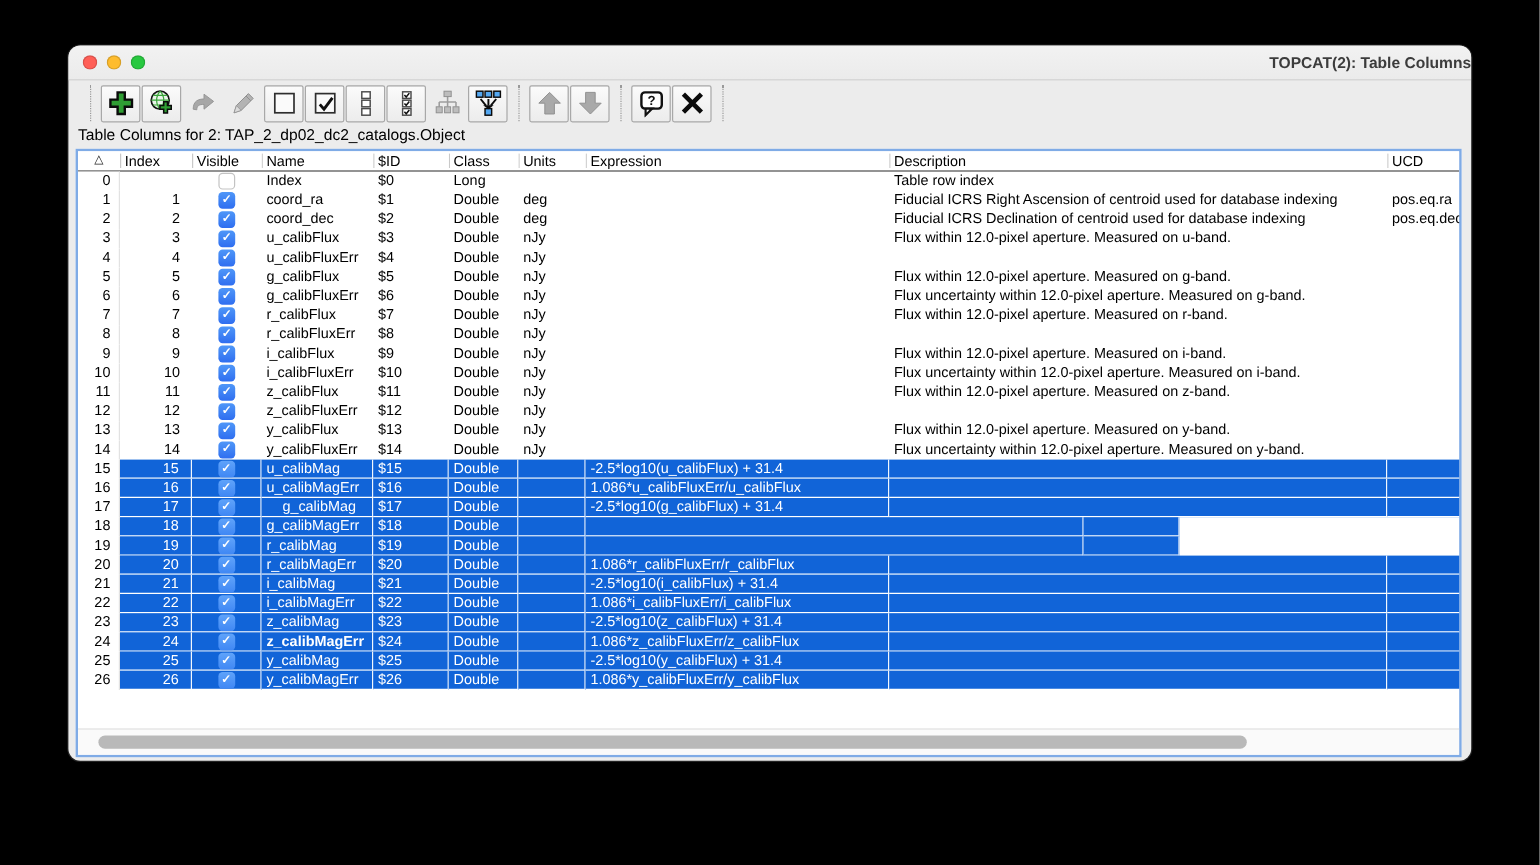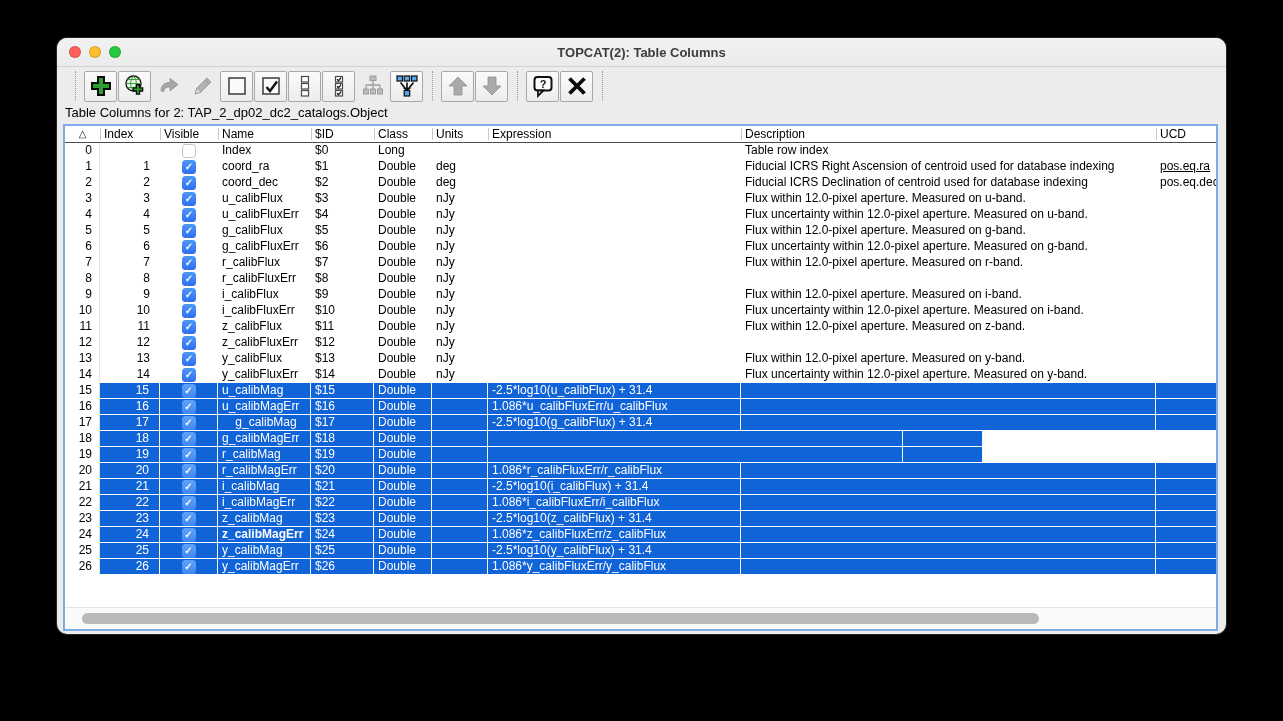--- a/index.html
+++ b/index.html
@@ -3,21 +3,21 @@
 <meta charset="utf-8">
 <style>
   html,body{margin:0;padding:0;}
   body{width:1283px;height:721px;background:#000;position:relative;overflow:hidden;
        font-family:"Liberation Sans",sans-serif;}
   .window{position:absolute;left:57px;top:38px;width:1169px;height:596px;background:#ececec;
           border-radius:10px;overflow:hidden;
           box-shadow:0 0 0 1px rgba(255,255,255,0.14), 0 30px 70px rgba(0,0,0,0.8);}
   
   .titlebar{height:28px;background:linear-gradient(#f2f2f2,#ebebeb);border-bottom:1px solid #d2d2d2;
-            position:relative;display:flex;align-items:center;justify-content:center;}
+            position:relative;display:flex;align-items:center;justify-content:flex-end;}
   .traffic{position:absolute;left:12px;top:8px;display:flex;gap:8px;}
   .light{width:12px;height:12px;border-radius:50%;border:0.5px solid rgba(0,0,0,0.15);box-sizing:border-box;}
   .title{font-size:13px;font-weight:bold;color:#3c3c3c;}
   
   .toolbar{height:38px;display:flex;align-items:center;padding:0 4px 0 10px;}
   .tb-btn{width:33px;height:31px;display:flex;align-items:center;justify-content:center;flex:0 0 auto;
           background:linear-gradient(#fbfbfb,#ececec);border:1px solid #a8a8a8;border-radius:2px;
           margin-right:1px;box-sizing:border-box;}
   .tb-btn.disabled{background:transparent;border-color:transparent;}
   .tb-sep{width:0;height:30px;border-left:1px dotted #9a9a9a;margin:0 8px;flex:0 0 auto;}
@@ -245,21 +245,21 @@
           <div class="cell num" style="width: 60px;">1</div>
           <div class="cell vis" style="width: 58px;">
             <span class="cb checked"></span>
           </div>
           <div class="cell " style="width: 93px;">coord_ra</div>
           <div class="cell " style="width: 63px;">$1</div>
           <div class="cell " style="width: 58px;">Double</div>
           <div class="cell " style="width: 56px;">deg</div>
           <div class="cell " style="width: 253px;"></div>
           <div class="cell " style="width: 415px;">Fiducial ICRS Right Ascension of centroid used for database indexing</div>
-          <div class="cell " style="width: 80px; text-decoration: underline;">pos.eq.ra</div>
+          <div class="cell " style="width: 80px;">pos.eq.ra</div>
         </div>
         <div class="row">
           <div class="cell rowhead" style="width: 35px;">2</div>
           <div class="cell num" style="width: 60px;">2</div>
           <div class="cell vis" style="width: 58px;">
             <span class="cb checked"></span>
           </div>
           <div class="cell " style="width: 93px;">coord_dec</div>
           <div class="cell " style="width: 63px;">$2</div>
           <div class="cell " style="width: 58px;">Double</div>
@@ -286,21 +286,20 @@
           <div class="cell rowhead" style="width: 35px;">4</div>
           <div class="cell num" style="width: 60px;">4</div>
           <div class="cell vis" style="width: 58px;">
             <span class="cb checked"></span>
           </div>
           <div class="cell " style="width: 93px;">u_calibFluxErr</div>
           <div class="cell " style="width: 63px;">$4</div>
           <div class="cell " style="width: 58px;">Double</div>
           <div class="cell " style="width: 56px;">nJy</div>
           <div class="cell " style="width: 253px;"></div>
-          <div class="cell " style="width: 415px;">Flux uncertainty within 12.0-pixel aperture. Measured on u-band.</div>
           <div class="cell " style="width: 80px;"></div>
         </div>
         <div class="row">
           <div class="cell rowhead" style="width: 35px;">5</div>
           <div class="cell num" style="width: 60px;">5</div>
           <div class="cell vis" style="width: 58px;">
             <span class="cb checked"></span>
           </div>
           <div class="cell " style="width: 93px;">g_calibFlux</div>
           <div class="cell " style="width: 63px;">$5</div>

